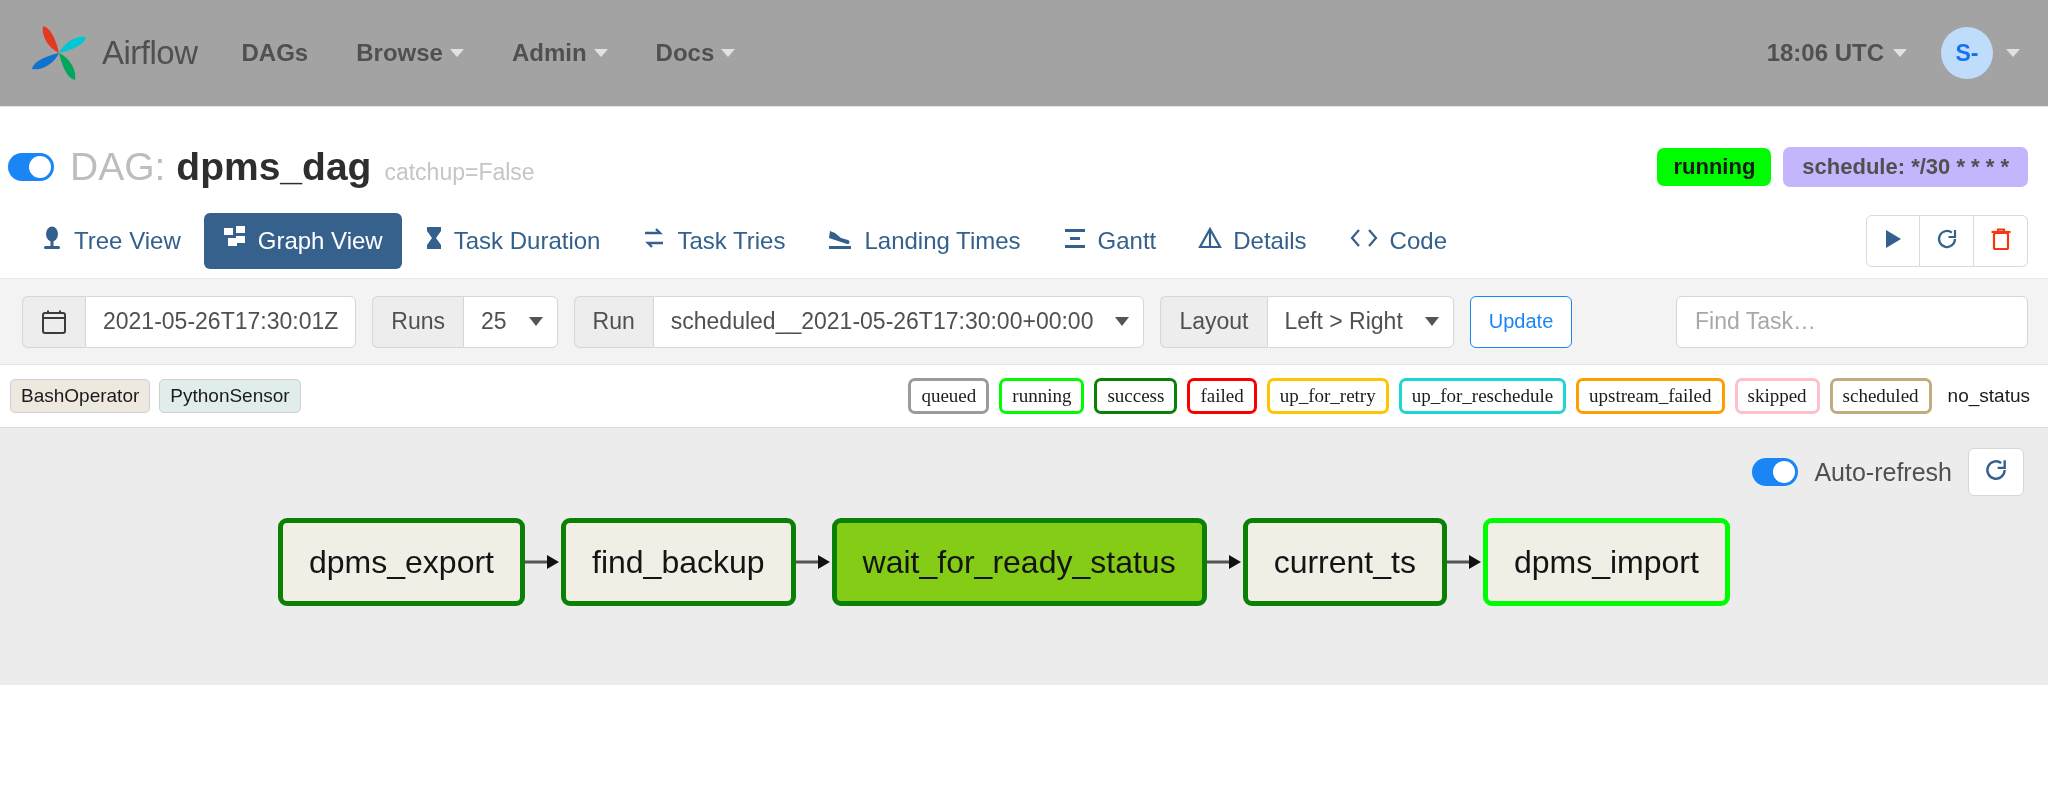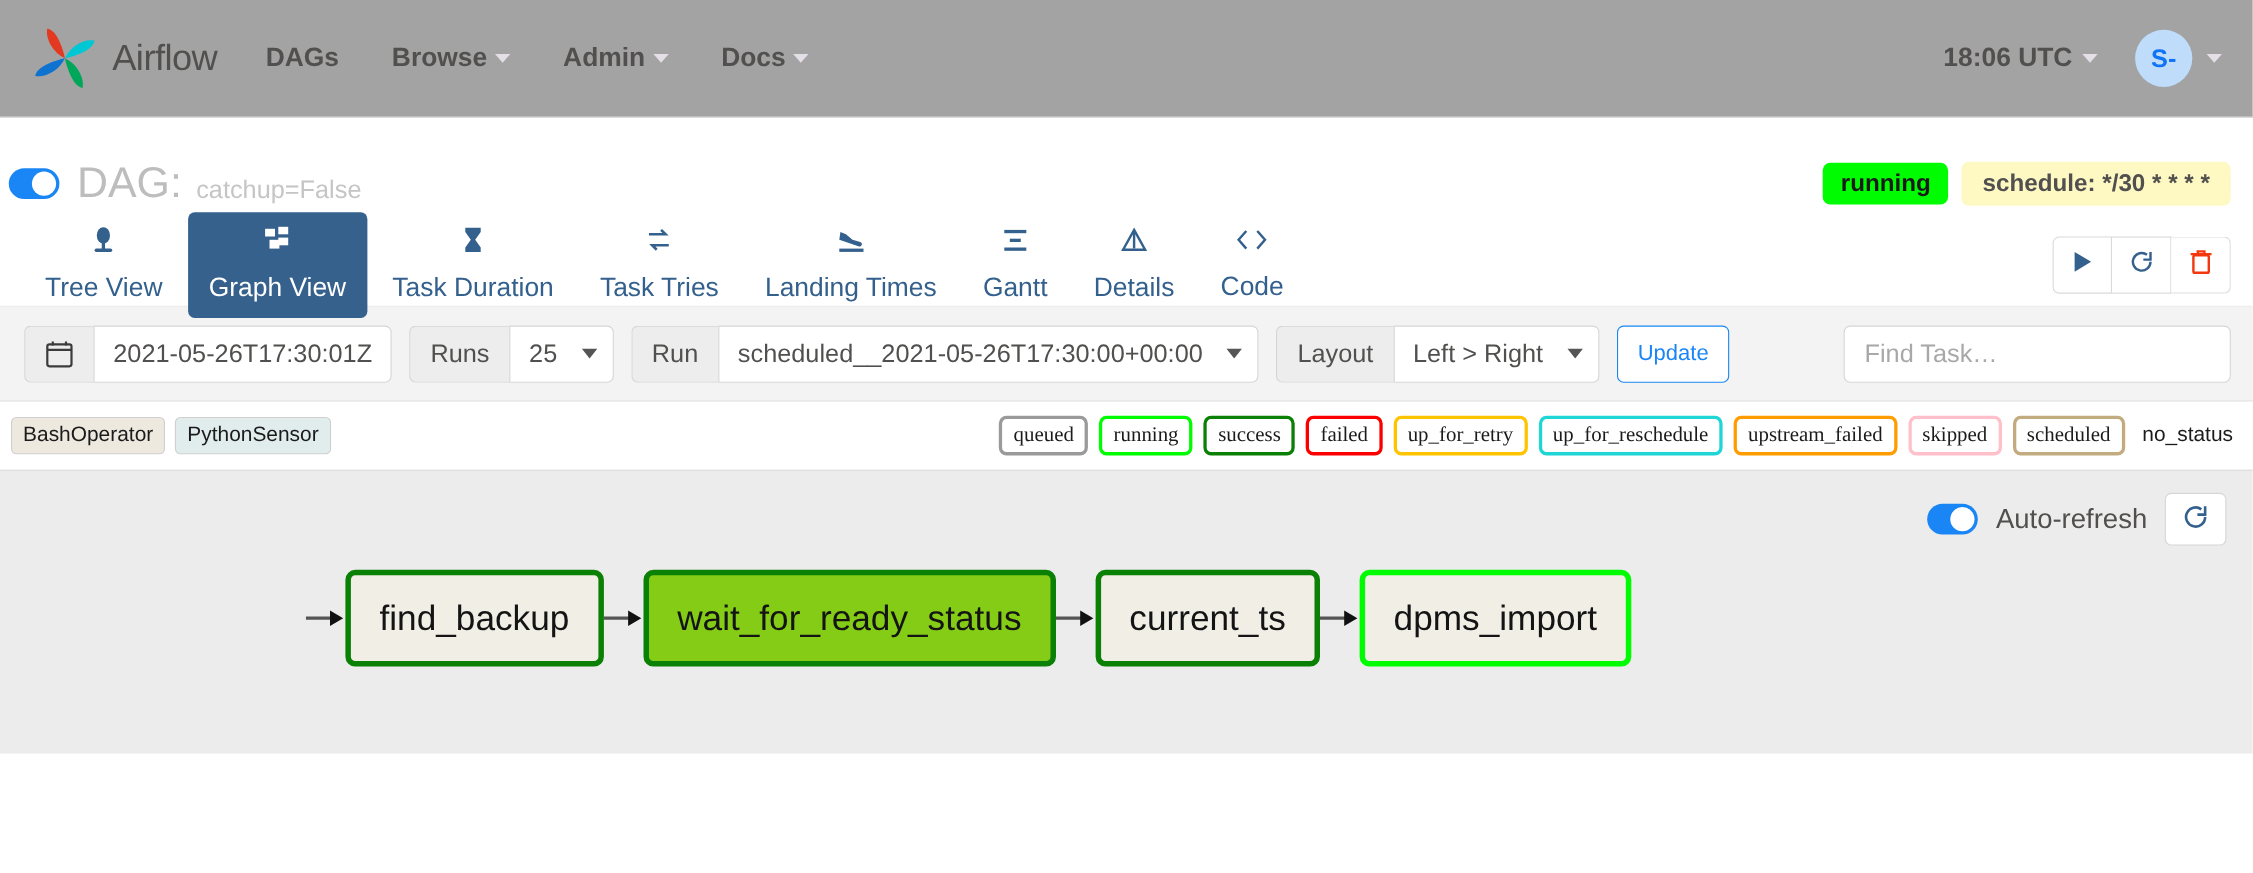--- a/index.html
+++ b/index.html
@@ -73,39 +73,38 @@
   .dag-name  { font-size: 39px; color: #2e2e2e; font-weight: bold; margin-left: 11px; }
   .dag-catchup { font-size: 23px; color: #c5c5c5; margin-left: 13px; align-self: center; padding-top: 11px; }
 
   .dag-badges { margin-left: auto; display: flex; align-items: center; gap: 12px; }
   .badge-running {
     background: #00fc00; color: #1a1a1a;
     font-size: 22px; font-weight: bold;
     padding: 6px 16px; border-radius: 7px;
   }
   .badge-schedule {
-    background: #fef9c3; color: #51504f;
+    background: #c4b5fd; color: #51504f;
     font-size: 22px; font-weight: bold;
     padding: 7px 19px; border-radius: 7px;
   }
 
   
   .tabs-row {
     display: flex; align-items: center;
     padding: 0 20px 0 22px;
     height: 76px;
     border-bottom: 1px solid #e9e9e9;
   }
   .tabs { display: flex; align-items: center; gap: 4px; }
   .tab {
     display: flex; align-items: center; gap: 11px;
     font-size: 24px; color: #33608c;
     padding: 13px 19px; border-radius: 6px; cursor: pointer;
     white-space: nowrap;
-    flex-direction: column;
   }
   .tab.active { background: #36618c; color: #fff; }
   .tab svg { flex: none; }
 
   .tab-actions { margin-left: auto; display: flex; }
   .tab-btn {
     width: 54px; height: 52px;
     border: 1px solid #dadada; background: #fff;
     display: flex; align-items: center; justify-content: center;
     cursor: pointer;
@@ -258,20 +257,21 @@
     <div class="avatar-wrap">
       <span class="avatar">S-</span>
       <span class="caret"></span>
     </div>
   </div>
 </div>
 
 <div class="dag-header">
   <div class="toggle"></div>
   <span class="dag-label">DAG:</span>
+  <span class="dag-name">dpms_dag</span>
   <span class="dag-catchup">catchup=False</span>
   <div class="dag-badges">
     <span class="badge-running">running</span>
     <span class="badge-schedule">schedule: */30 * * * *</span>
   </div>
 </div>
 
 <div class="tabs-row">
   <div class="tabs">
 
@@ -461,20 +461,23 @@
       <span>
         <svg width="26" height="26" viewBox="0 0 24 24" fill="none" stroke="#33608c" stroke-width="2.2">
             <path d="M20 12 a8 8 0 1 1 -3.2 -6.4"></path>
             <path d="M20 3 V10 H13.5"></path>
           </svg>
       </span>
     </div>
   </div>
 
   <div class="nodes">
+    <div class="node" style="background:#f1eee6;border-color:#0a8005">
+      <span>dpms_export</span>
+    </div>
     <span class="arrow">
       <svg viewBox="0 0 36 22">
           <path d="M0 11 H24" stroke="#555" stroke-width="3"></path>
           <path d="M22 4 L34 11 L22 18 Z" fill="#111"></path>
         </svg>
     </span>
 
     <div class="node" style="background:#f1eee6;border-color:#0a8005">
       <span>find_backup</span>
     </div>

